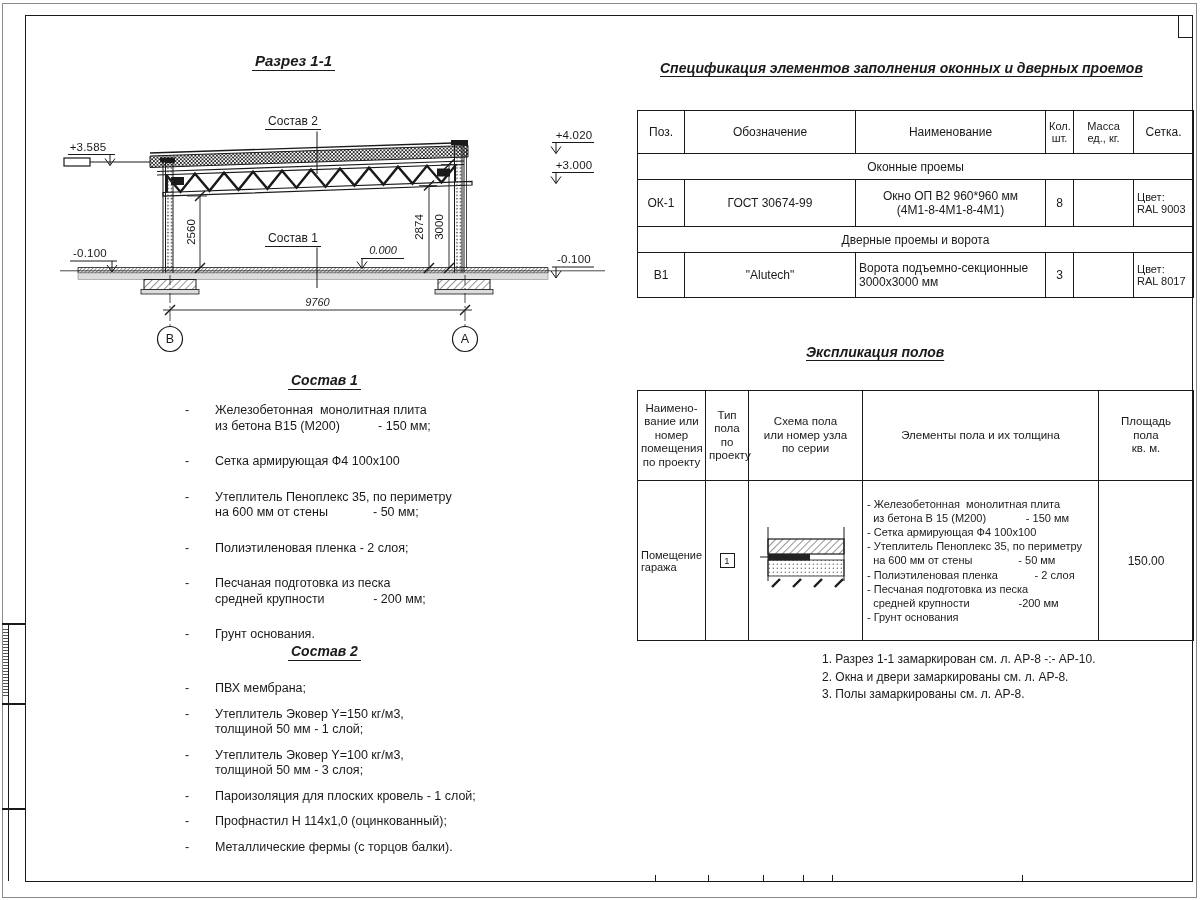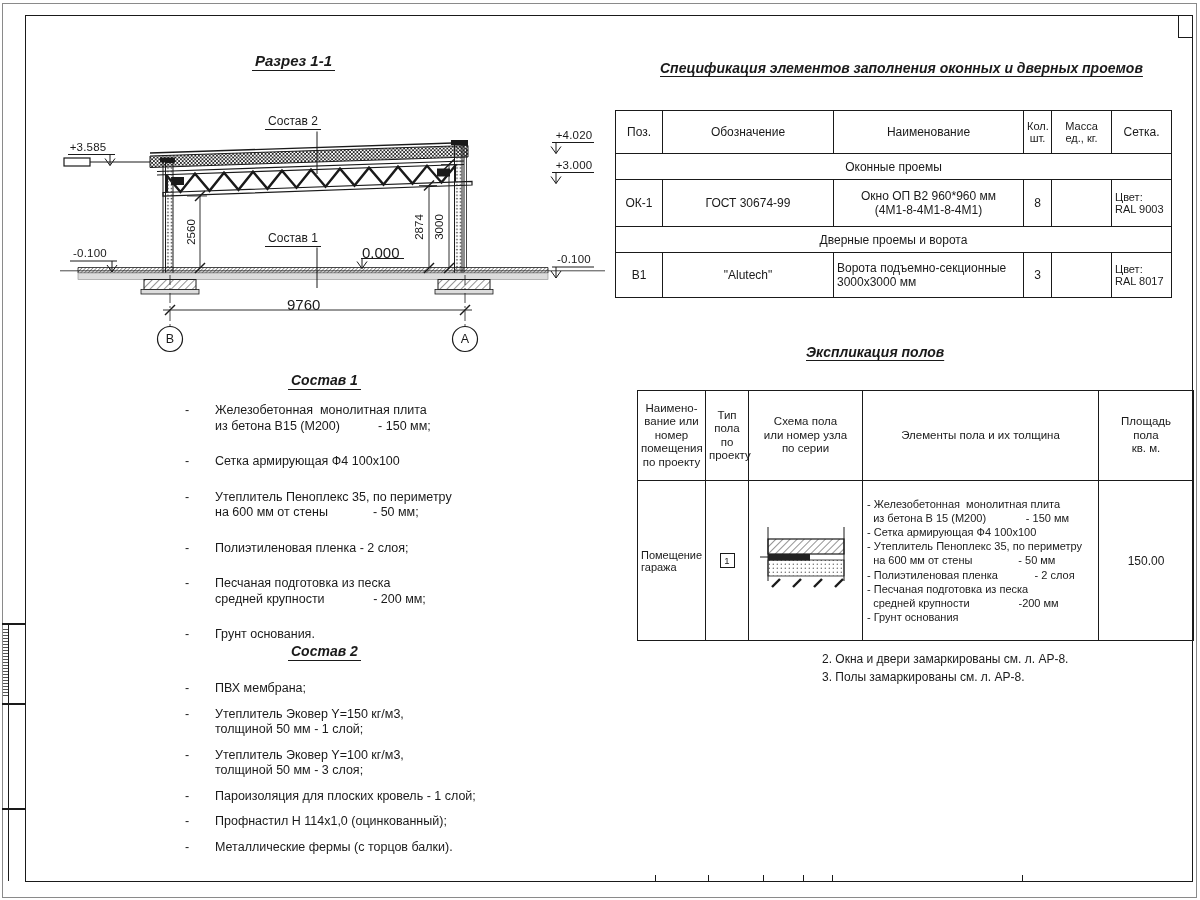--- a/index.html
+++ b/index.html
@@ -11,21 +11,21 @@
   .frame{left:25px;top:15px;width:1166px;height:865px;border:1.5px solid #1a1a1a;}
   .corner-box{left:1178px;top:16px;width:13px;height:21px;border-left:1.2px solid #1a1a1a;border-bottom:1.2px solid #1a1a1a;}
   .mline{background:#1a1a1a;}
   .stripes{left:3px;top:628px;width:5px;height:68px;
      background:repeating-linear-gradient(0deg,#555 0 1px,transparent 1px 3px);}
   
   .sec-title{left:252px;top:52px;width:130px;text-align:left;font-size:15px;font-style:italic;font-weight:700;}
   .sec-title span, .ttl-u{border-bottom:1.5px solid #1a1a1a;padding:0 3px 1px;display:inline-block;}
   .dwg-label{position:absolute;width:66px;text-align:center;font-size:12px;}
   .lvl{position:absolute;width:48px;text-align:center;font-size:11.5px;letter-spacing:.2px;}
-  .dim{position:absolute;text-align:left;font-size:15px;}
+  .dim{position:absolute;text-align:center;font-size:11px;font-style:italic;}
   .vdim{position:absolute;width:60px;height:14px;text-align:center;font-size:11.5px;transform:rotate(-90deg);}
   .gridlet{position:absolute;width:26px;text-align:center;font-size:12.5px;}
   
   .sostav-title{position:absolute;font-size:14px;font-style:italic;font-weight:700;}
   .list{position:absolute;width:330px;}
   .li{display:flex;font-size:12.5px;line-height:15.5px;}
   .l1 .li{margin-bottom:20px;} .l2 .li{margin-bottom:10px;}
   .li .dash{width:30px;flex:none;}
   .li .txt{white-space:pre-wrap;}
   
@@ -259,21 +259,21 @@
       <span class="dash">-</span>
       <span class="txt">Профнастил Н 114х1,0 (оцинкованный);</span>
     </div>
   <div class="li">
       <span class="dash">-</span>
       <span class="txt">Металлические фермы (с торцов балки).</span>
     </div>
 </div>
 
 <div class="tbl-title" style="left:660px;top:60px;width:500px">Спецификация элементов заполнения оконных и дверных проемов</div>
-<table class="abs spec" style="left:615px;top:110px;width:556px">
+<table class="abs spec" style="left:637px;top:110px;width:556px">
   <colgroup>
       <col style="width:47px">
       <col style="width:171px">
       <col style="width:190px">
       <col style="width:28px">
       <col style="width:60px">
       <col style="width:60px">
     </colgroup>
   <tbody>
       <tr style="height:43px">
@@ -379,15 +379,16 @@
 - Полиэтиленовая пленка            - 2 слоя
 - Песчаная подготовка из песка
   средней крупности                -200 мм
 - Грунт основания</td>
     <td class="c" style="font-size:12px">150.00</td>
   </tr>
 </tbody>
   </table>
 
 <div class="notes">
+  <div>1. Разрез 1-1 замаркирован см. л. АР-8 -:- АР-10.</div>
   <div>2. Окна и двери замаркированы см. л. АР-8.</div>
   <div>3. Полы замаркированы см. л. АР-8.</div>
 </div>
 
 </body></html>

